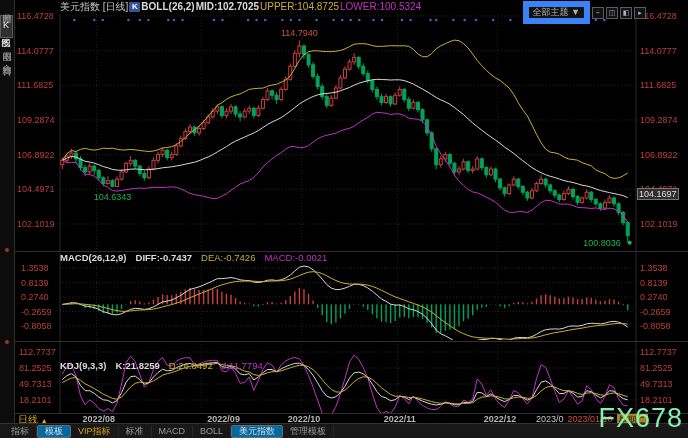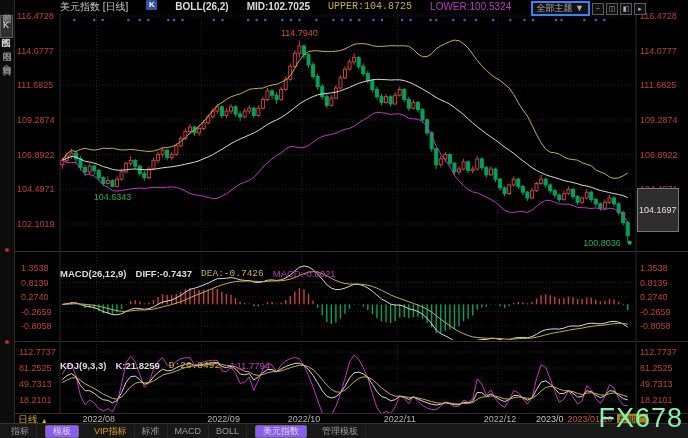--- a/index.html
+++ b/index.html
@@ -9,47 +9,47 @@
     -webkit-font-smoothing:antialiased;
   }
   
   .sidebar{position:absolute;left:0;top:0;width:14px;height:438px;background:#0c0c0c;border-right:1px solid #2e2e2e;z-index:6;}
   .side-item{writing-mode:vertical-rl;text-orientation:upright;font-size:9px;color:#8d8d8d;
     padding:4px 0;margin:2px 0;width:13px;text-align:center;cursor:pointer;letter-spacing:1px;}
   .side-item.active{background:#2f2f2f;color:#ededed;border:1px solid #5a5a5a;width:11px;}
   .pane-dot{position:absolute;width:4px;height:4px;border-radius:50%;background:#b03226;left:5px;z-index:7;}
   
   .hdr{position:absolute;left:14px;top:0;right:0;height:14px;font-size:10px;line-height:13px;white-space:nowrap;z-index:5;}
-  .hdr-inner{position:absolute;left:46px;top:0;display:flex;gap:18px;align-items:flex-start;}
+  .hdr-inner{position:absolute;left:46px;top:0;display:flex;gap:1px;align-items:center;}
   .hdr-title{color:#c6c6c6;}
   .ind-icon{display:inline-block;width:11px;height:10px;background:#35539e;color:#fff;font-size:8px;
     line-height:10px;text-align:center;border-radius:1px;font-weight:bold;}
-  .hdr-white{color:#dcdcdc;font-weight:bold;} .hdr-yellow{color:#c9b037;font-family:Liberation Mono, monospace;} .hdr-mag{color:#c233c2;}
+  .hdr-white{color:#dcdcdc;font-weight:bold;} .hdr-yellow{color:#c9b037;} .hdr-mag{color:#c233c2;}
   .hdr-right{position:absolute;right:42px;top:1px;display:flex;align-items:center;gap:2px;}
-  .theme-btn{border:2px solid #3b82f6;color:#b0b0b0;font-size:9px;height:11px;line-height:10px;
+  .theme-btn{border:6px solid #3b82f6;color:#b0b0b0;font-size:9px;height:11px;line-height:10px;
     padding:0 4px;cursor:pointer;background:#111;}
   .win-icon{width:10px;height:10px;border:1px solid #5c5c5c;color:#9fb0c8;font-size:7px;line-height:9px;
     text-align:center;cursor:pointer;background:#111;}
   
   .axis-label{position:absolute;font-size:9px;color:#c23b3b;white-space:nowrap;z-index:4;}
   .pane-head{position:absolute;left:60px;font-size:9.5px;white-space:nowrap;z-index:4;display:flex;gap:9px;}
   .price-badge{position:absolute;left:637px;top:188px;font-size:9px;color:#e6dada;background:#2e2e2e;
-    border:1px solid #787878;padding:16px 1px;line-height:10px;z-index:5;}
+    border:1px solid #787878;padding:0 1px;line-height:10px;z-index:5;}
   
   .period-sel{position:absolute;left:18px;top:413px;font-size:10px;color:#d8b018;cursor:pointer;z-index:5;}
-  .month-label{position:absolute;top:414px;font-size:9px;color:#b8b8b8;transform:translateX(-50%);white-space:nowrap;z-index:4;}
+  .month-label{position:absolute;top:414px;font-size:9px;color:#b8b8b8;transform:translateX(-50%);white-space:nowrap;z-index:4;font-weight:bold;}
   .jan-cluster{position:absolute;left:536px;top:414px;font-size:9px;display:flex;gap:4px;white-space:nowrap;z-index:4;}
   .jan-prefix{color:#c8c8c8;} .jan-date{color:#d2503c;}
   .weekday-badge{background:#a8861e;color:#181818;padding:0 2px;}
   .watermark{position:absolute;right:5px;top:403px;font-size:27px;color:#86efac;letter-spacing:1px;z-index:9;}
   
   .footer{position:absolute;left:0;right:0;bottom:0;height:14px;background:#181818;border-top:1px solid #323232;
     display:flex;align-items:center;font-size:9px;z-index:8;padding-left:4px;}
   .ftab{color:#9a9a9a;padding:0 7px;border-right:1px solid #272727;cursor:pointer;line-height:13px;}
-  .ftab.button{background:#8b5cf6;color:#dedede;border:1px solid #6a6a6a;border-radius:2px;margin:0 8px;line-height:11px;}
+  .ftab.button{background:#0369a1;color:#dedede;border:1px solid #6a6a6a;border-radius:2px;margin:0 0;line-height:11px;}
   .ftab.vip{color:#d8a018;}
   svg{position:absolute;left:14px;top:0;z-index:2;}
 </style>
 </head>
 <body>
 
 <div class="sidebar" id="sidebar">
     <div class="side-item">分时图</div>
     <div class="side-item active">K线图</div>
     <div class="side-item">闪电图</div>
@@ -545,21 +545,21 @@
     <circle cx="547.6" cy="20" r="1.3" fill="#3c63c0"></circle>
     <circle cx="570.4" cy="20" r="1.3" fill="#3c63c0"></circle>
     <circle cx="581.8" cy="20" r="1.3" fill="#3c63c0"></circle>
     <circle cx="590.35" cy="20" r="1.3" fill="#3c63c0"></circle>
     <text x="285.4" y="36.29843642360618" text-anchor="middle" fill="#d2503c" font-size="9" font-family="Liberation Sans,sans-serif">114.7940</text>
     <text x="98.44" y="200.34681891878742" text-anchor="middle" fill="#15b554" font-size="9" font-family="Liberation Sans,sans-serif">104.6343</text>
     <text x="606.7199999999999" y="245.79119609766963" text-anchor="end" fill="#15b554" font-size="9" font-family="Liberation Sans,sans-serif">100.8036</text>
     <circle cx="615.7199999999999" cy="242.79119609766963" r="2" fill="#15b554"></circle>
   </svg>
 
-<div class="pane-head" style="top:268px">
+<div class="pane-head" style="top:252px">
   <span class="hdr-white">MACD(26,12,9)</span>
   <span class="hdr-white">DIFF:-0.7437</span>
   <span class="hdr-yellow">DEA:-0.7426</span>
   <span class="hdr-mag">MACD:-0.0021</span>
 </div>
 <div class="pane-head" style="top:360px">
   <span class="hdr-white">KDJ(9,3,3)</span>
   <span class="hdr-white">K:21.8259</span>
   <span class="hdr-yellow">D:26.8492</span>
   <span class="hdr-mag">J:11.7794</span>

